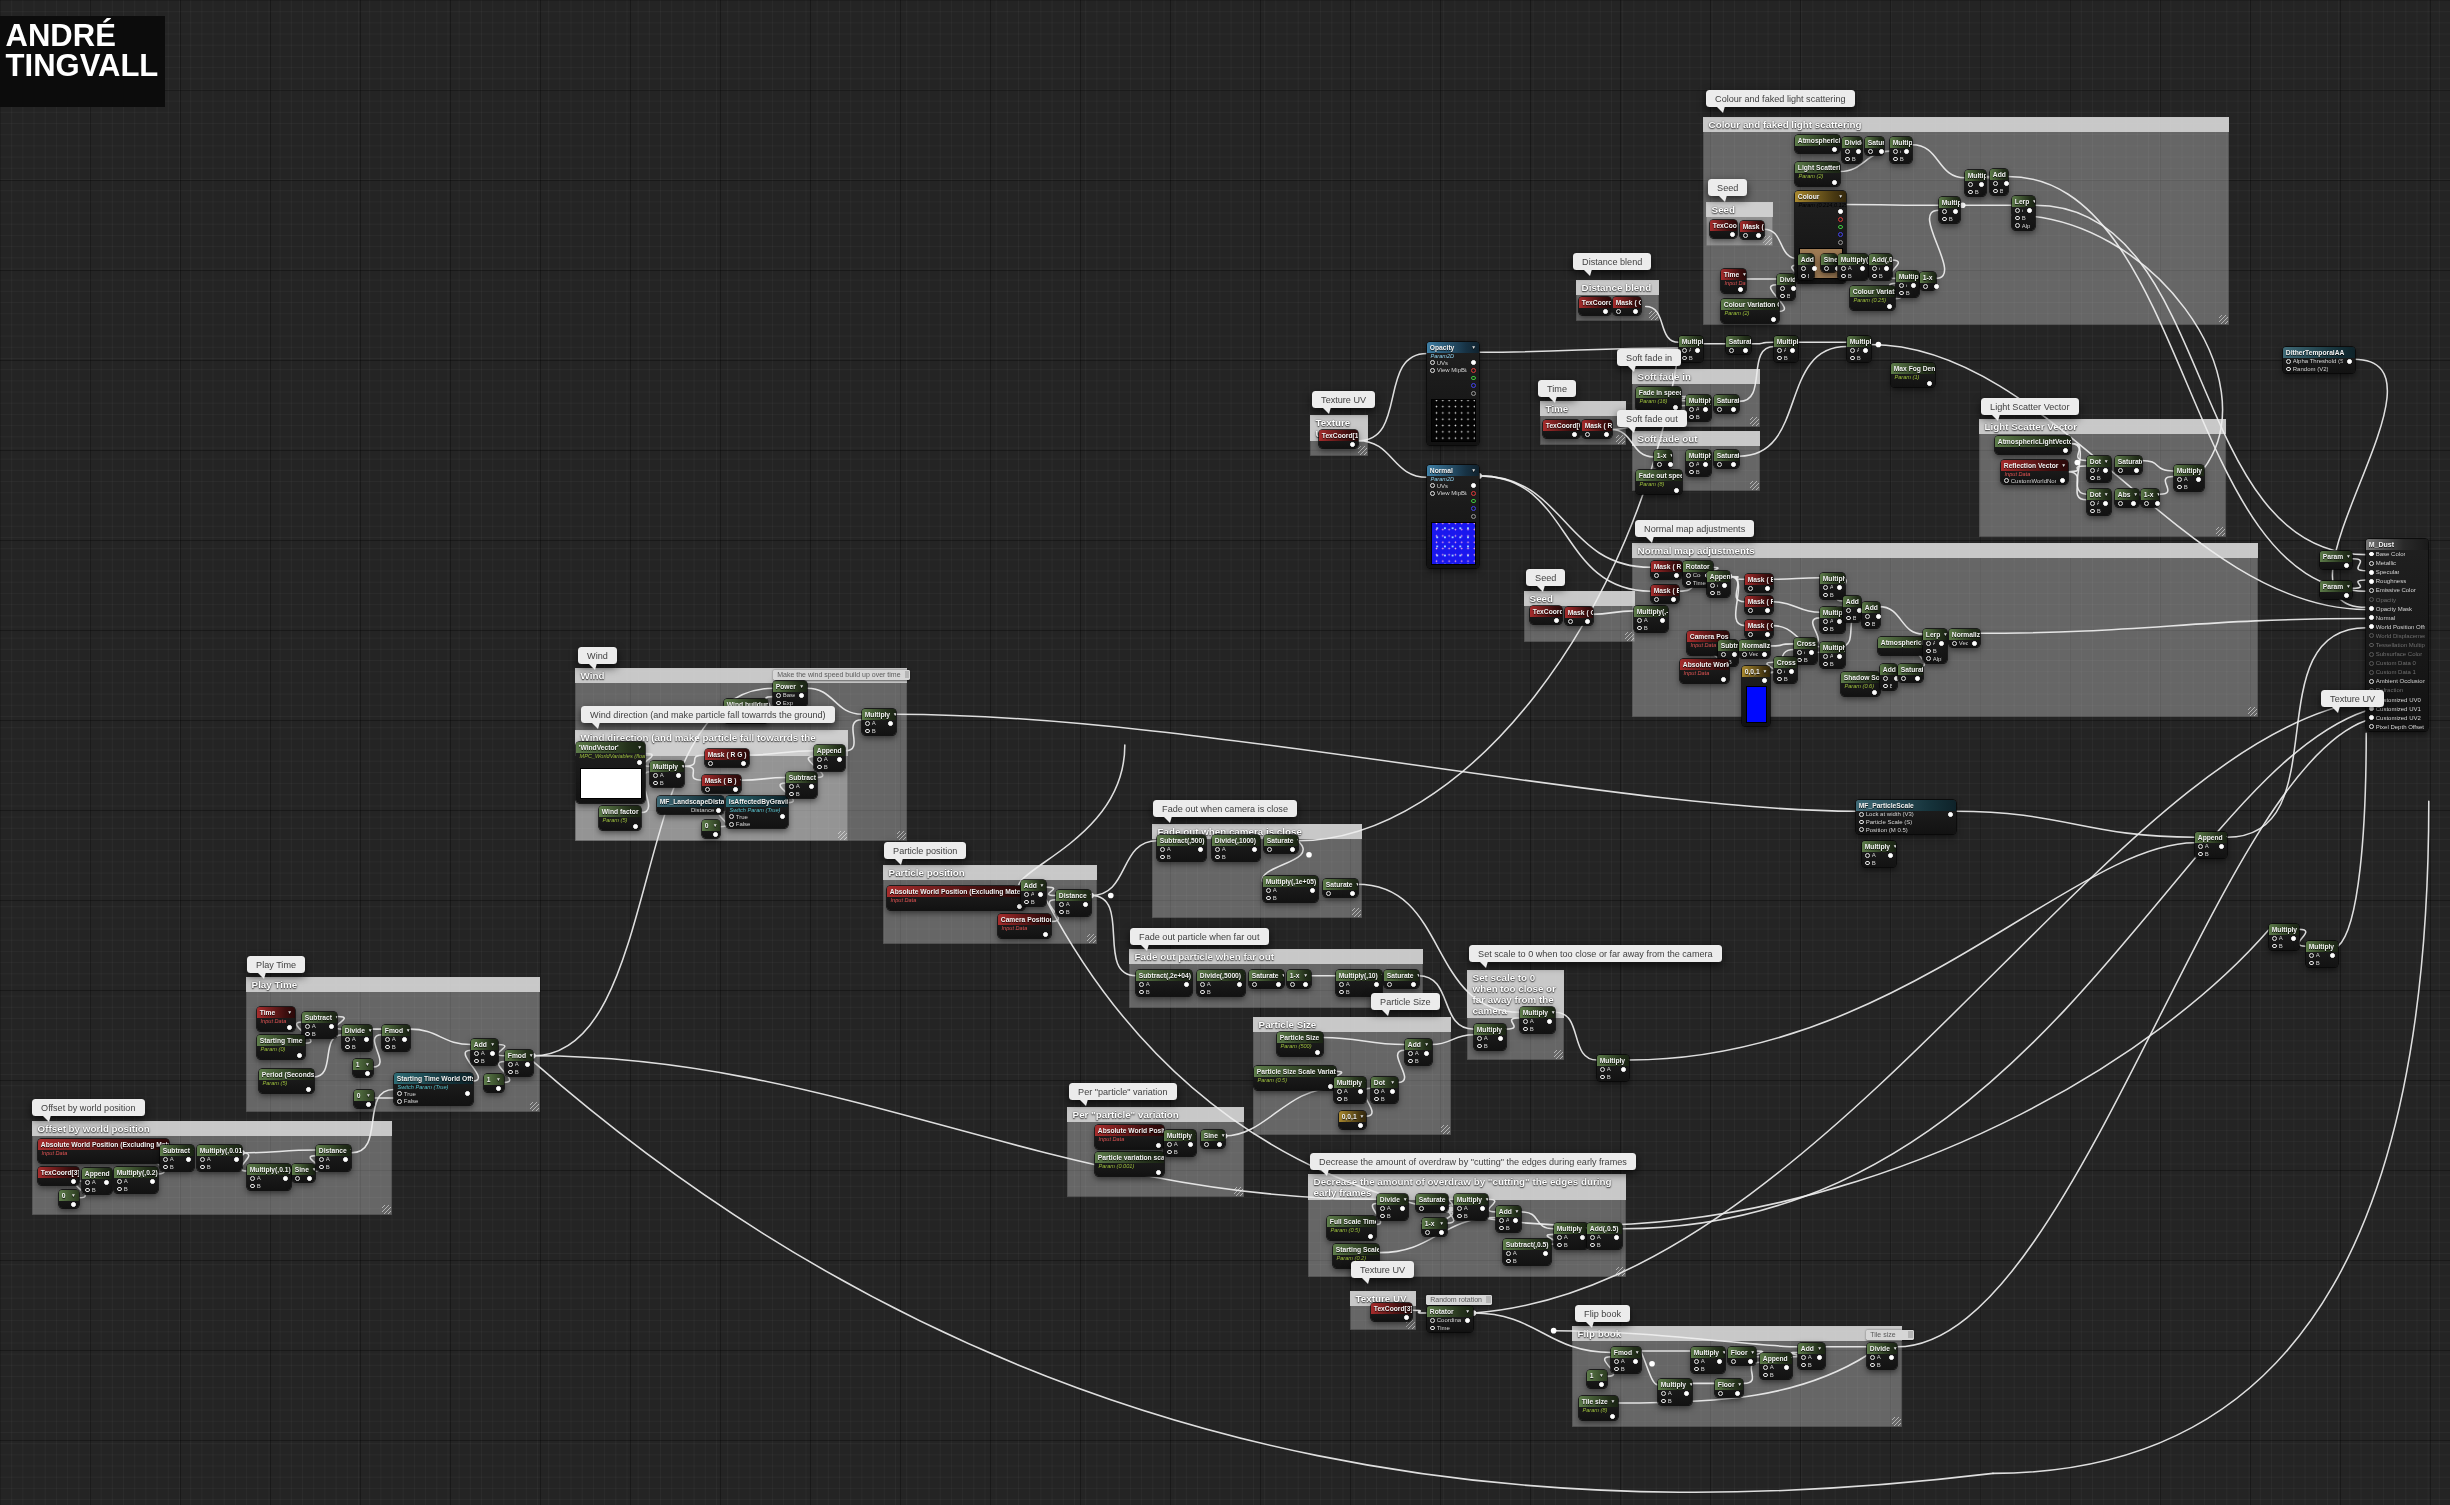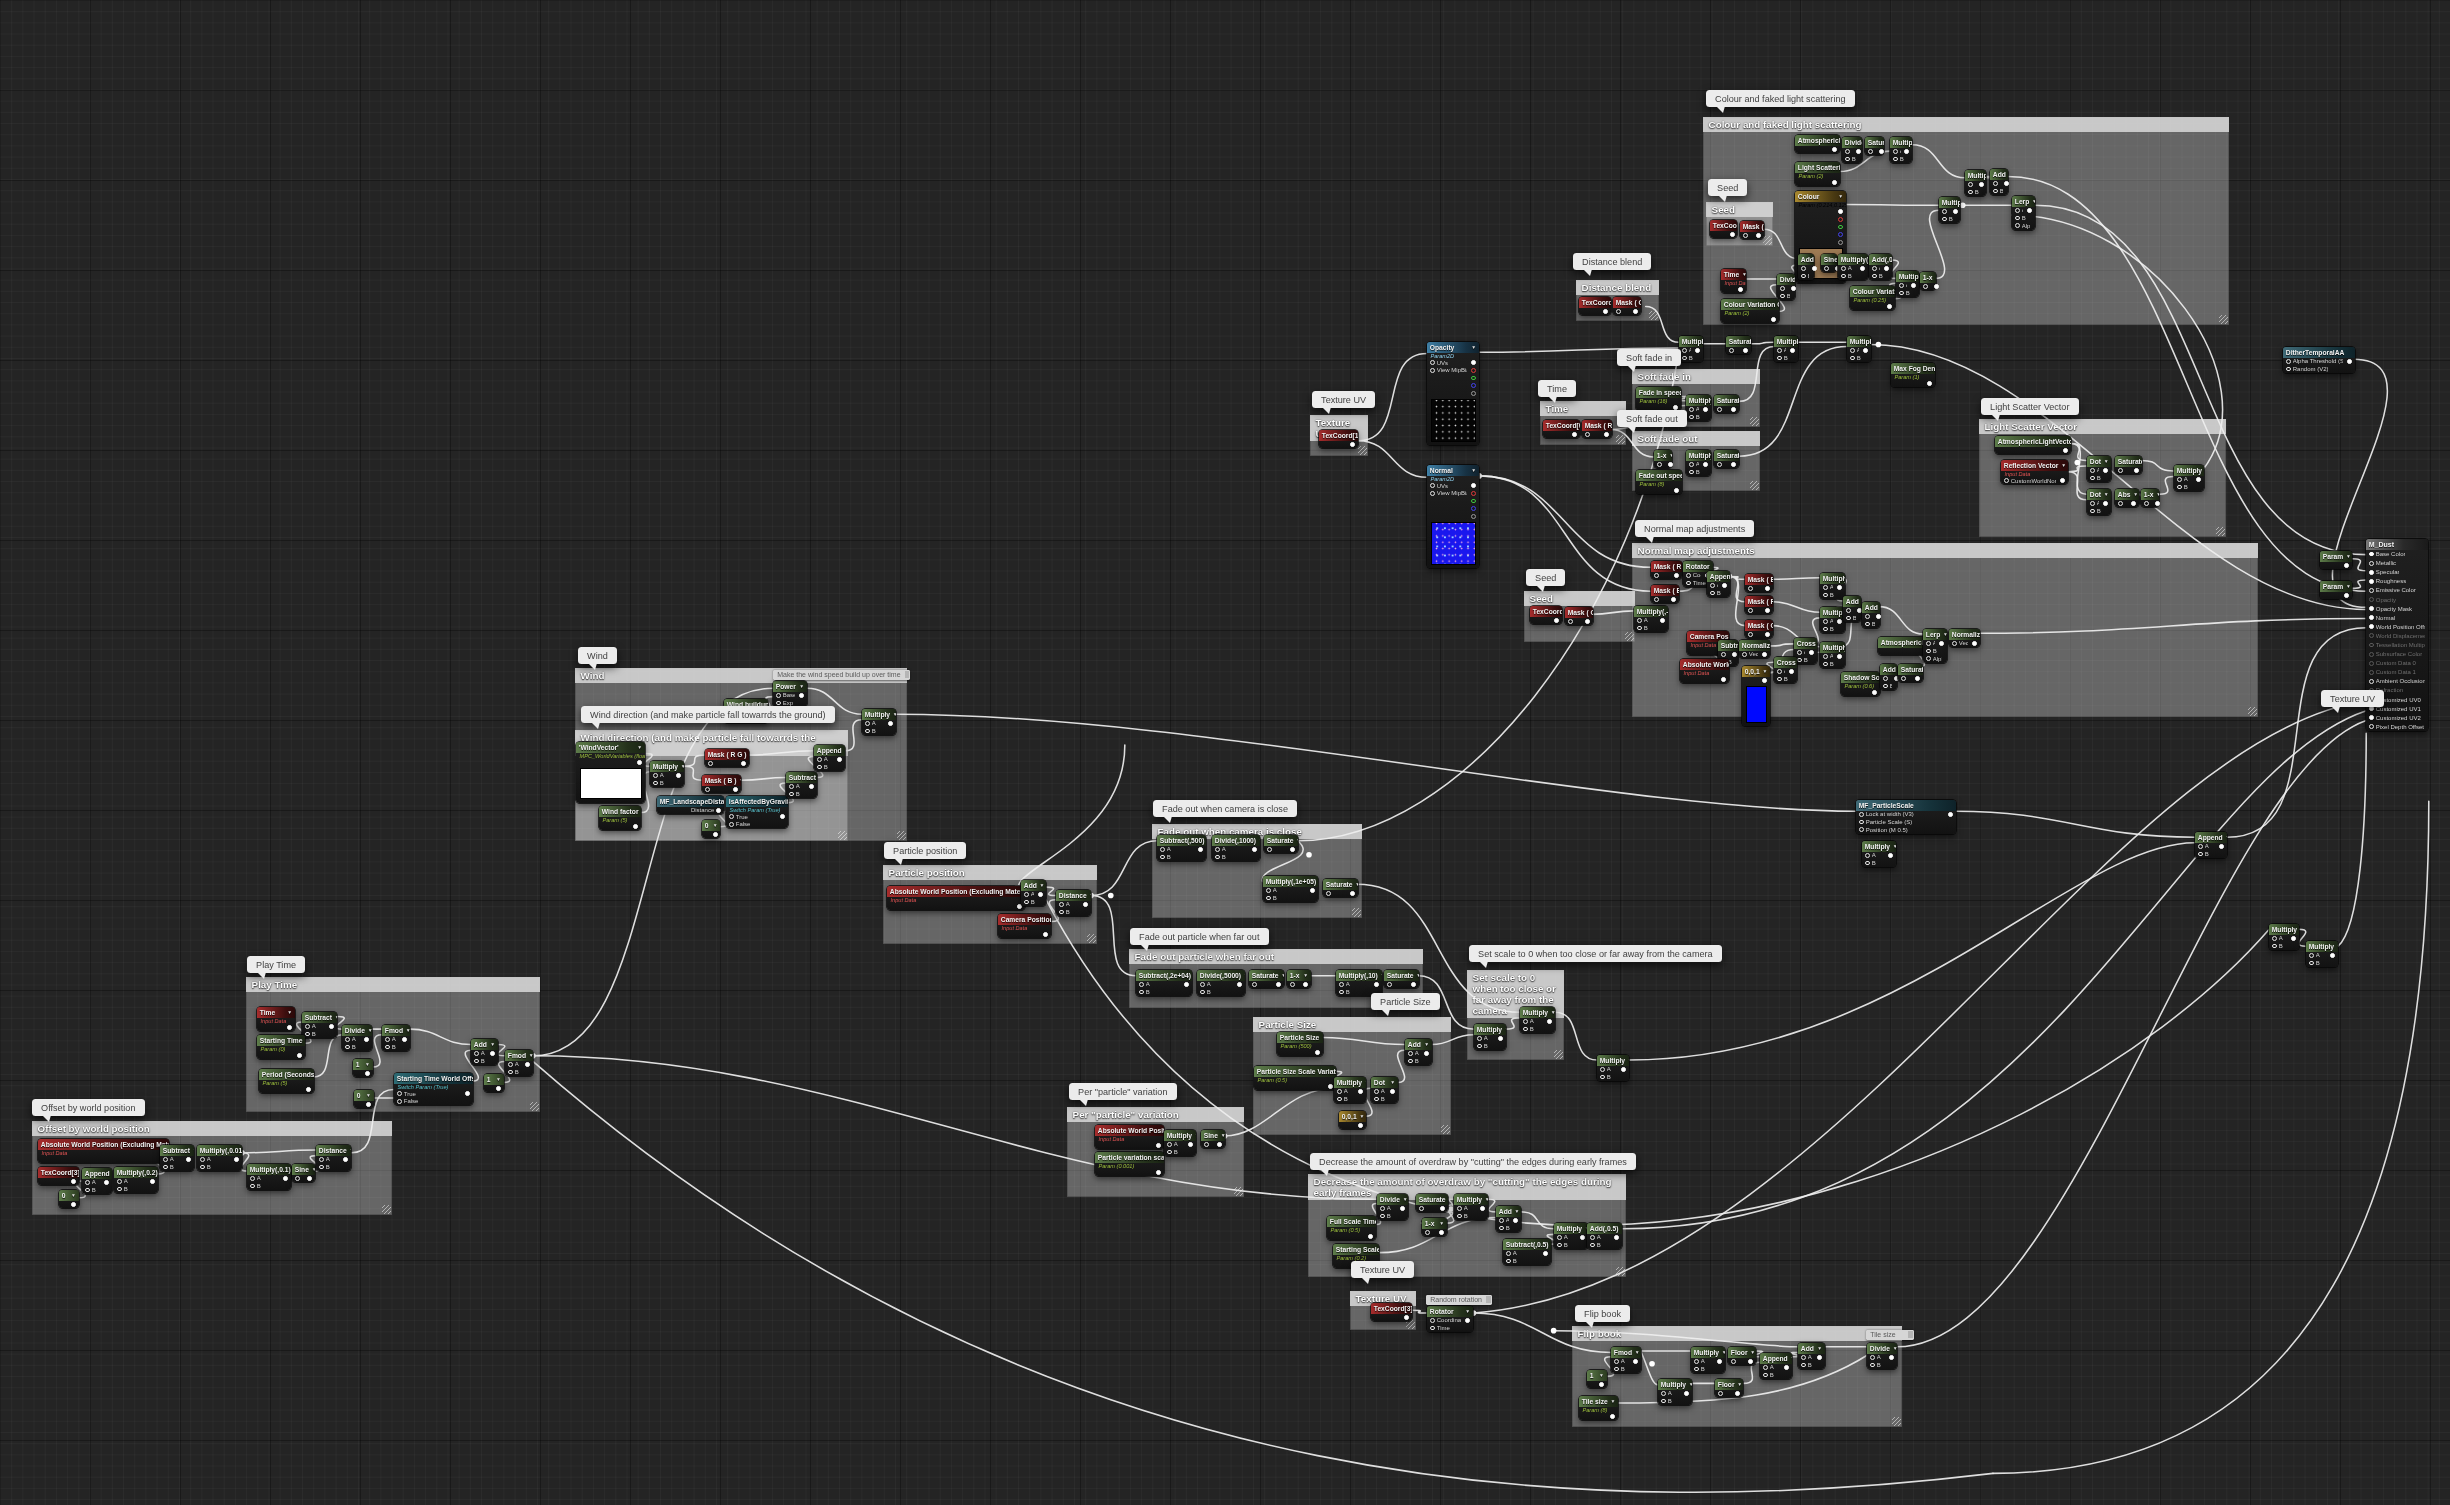--- a/index.html
+++ b/index.html
@@ -58,20 +58,24 @@
   .dim{color:#6f6f6f;}
   .sw{margin:1.4px 3.5px 3.5px;border:0.7px solid #000;}
   .texp{height:41px;margin:1.4px 3.5px 3.5px;border:0.7px solid #000;background-color:#050505;
     background-image:radial-gradient(circle,#e8e8e8 0.7px,transparent 1px);background-size:6.3px 6.3px;background-position:1.4px 9.8px;}
   .texp.normal{background-color:#1a17ee;background-image:radial-gradient(circle,#ffb0e0 0.7px,transparent 1px),radial-gradient(circle,#9ad0ff 0.7px,transparent 1px);background-size:6.3px 6.3px,7.7px 9.1px;}
 </style>
 </head>
 <body>
 
 <div id="canvas">
+  <div class="logo">
+    <div>ANDRÉ</div>
+    <div>TINGVALL</div>
+  </div>
   <svg class="wires" width="2450" height="1505" viewBox="0 0 3485 2141">
       <path d="M2720 206 C2759.829448904046 206,2755.170551095954 253,2795 253" fill="none" stroke="#efefef" stroke-width="2.2" stroke-linecap="round" opacity="0.92"></path>
       <path d="M2617 244 C2651.929393066585 244,2654.070606933415 215,2689 215" fill="none" stroke="#efefef" stroke-width="2.2" stroke-linecap="round" opacity="0.92"></path>
       <path d="M2626 291 C2685.4017045209985 291,2698.5982954790015 292,2758 292" fill="none" stroke="#efefef" stroke-width="2.2" stroke-linecap="round" opacity="0.92"></path>
       <path d="M2788 292 C2821.3 292,2828.7 292,2862 292" fill="none" stroke="#efefef" stroke-width="2.2" stroke-linecap="round" opacity="0.92"></path>
       <path d="M2825 253 C2855 253,2800 251,2830 251" fill="none" stroke="#efefef" stroke-width="2.2" stroke-linecap="round" opacity="0.92"></path>
       <path d="M2856 251 C3116 251,3106 841,3366 841" fill="none" stroke="#efefef" stroke-width="2.2" stroke-linecap="round" opacity="0.92"></path>
       <path d="M2895 292 C3155 292,3106 789,3366 789" fill="none" stroke="#efefef" stroke-width="2.2" stroke-linecap="round" opacity="0.92"></path>
       <path d="M2509 326 C2539 326,2528 368,2558 368" fill="none" stroke="#efefef" stroke-width="2.2" stroke-linecap="round" opacity="0.92"></path>
       <path d="M2484 397 C2514 397,2497 397,2527 397" fill="none" stroke="#efefef" stroke-width="2.2" stroke-linecap="round" opacity="0.92"></path>

